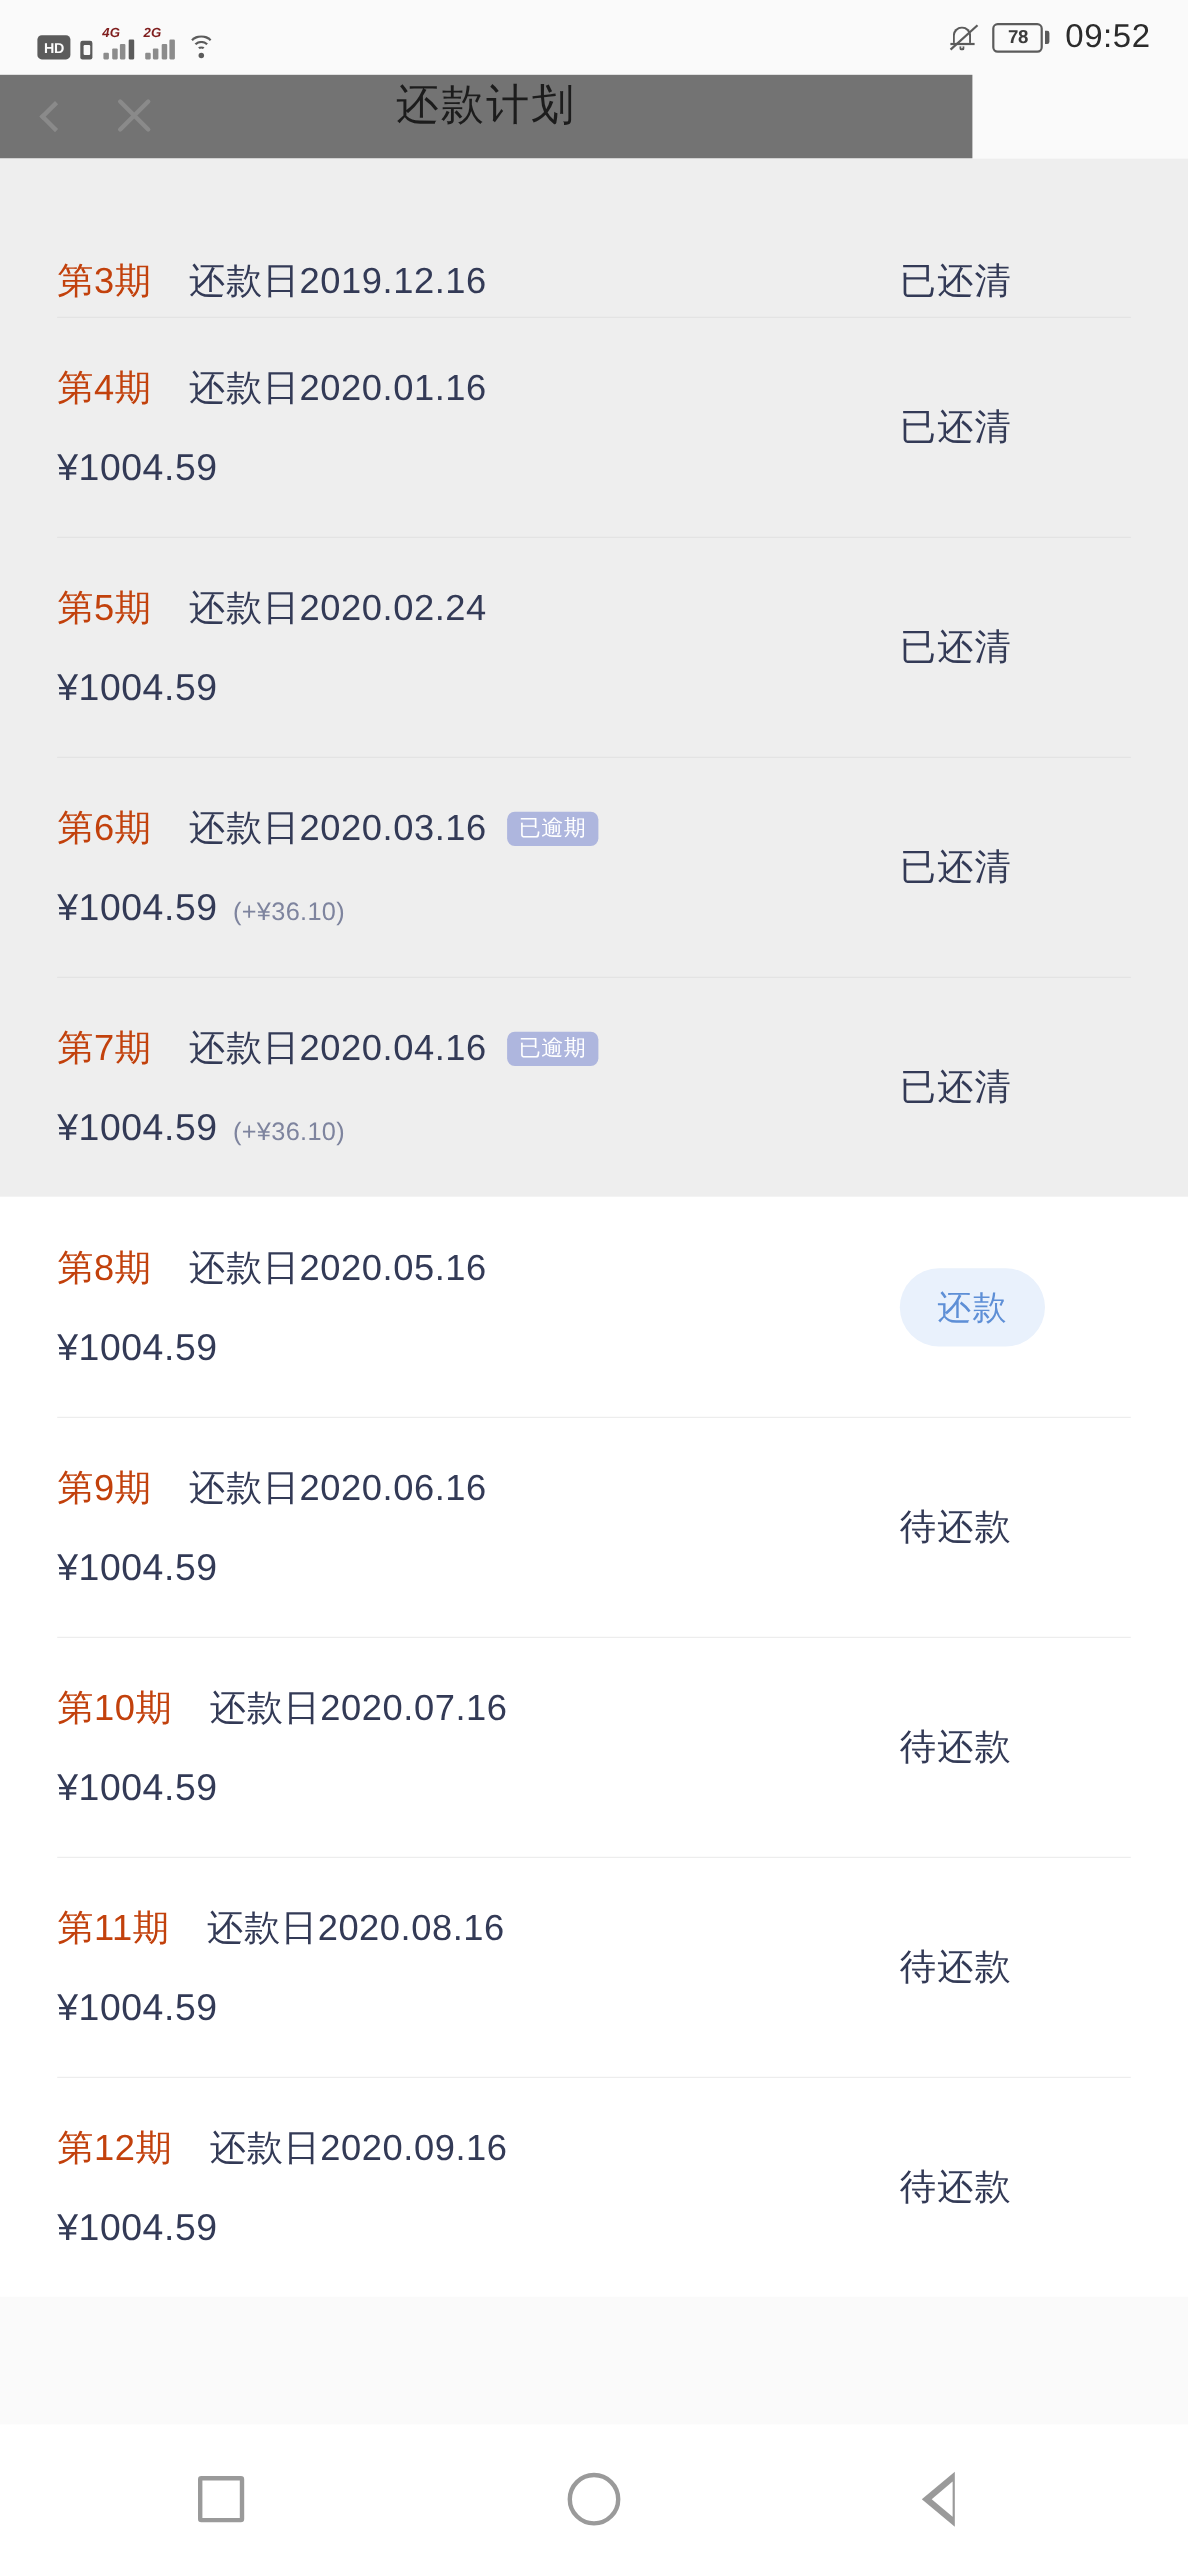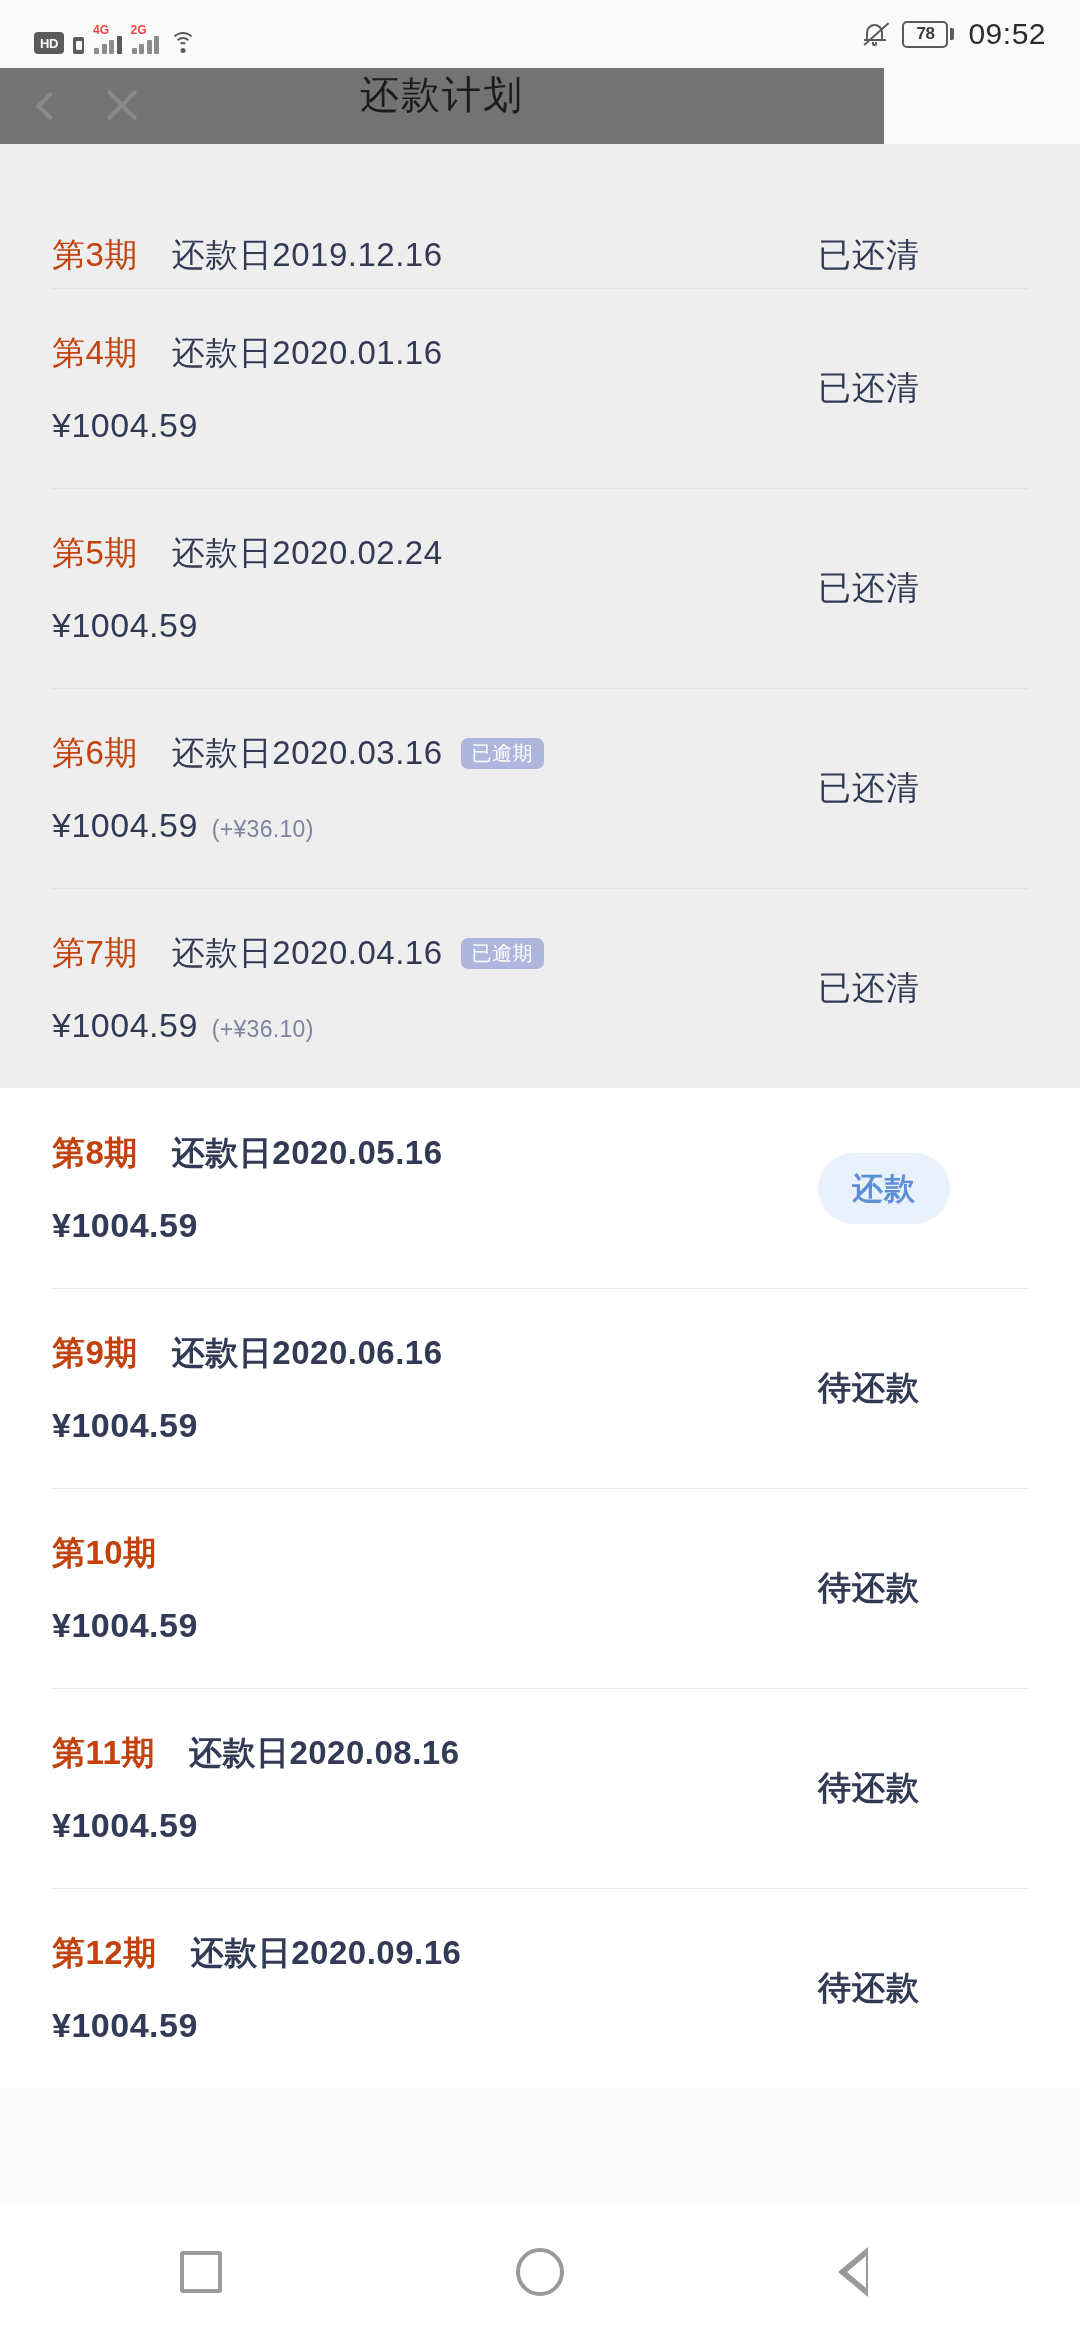--- a/index.html
+++ b/index.html
@@ -31,21 +31,21 @@
     width:11px; height:17px; background:#5b5b5b; border-radius:2px;
     position:relative;
   }
   .sim-dot::after{
     content:""; position:absolute; left:2.5px; top:4px;
     width:6px; height:9px; background:#fafafa; border-radius:1px;
   }
   .sig { position:relative; display:flex; align-items:flex-end; gap:2px; height:26px; }
   .sig .g {
     position:absolute; top:-4px; left:0;
-    font-size:12px; color:#ef4444; font-weight:bold; line-height:1;
+    font-size:12px; color:#7f1d1d; font-weight:bold; line-height:1;font-style:italic;
   }
   .sig .bars { display:flex; align-items:flex-end; gap:2.5px; margin-left:1px; }
   .sig .bars i { display:block; width:5px; background:#8c8c8c; border-radius:1px; }
   .sig .bars i.b1{height:6px;} .sig .bars i.b2{height:10px;}
   .sig .bars i.b3{height:14px;} .sig .bars i.b4{height:18px; background:#5b5b5b;}
   .sig.g2 .bars i.b4{background:#8c8c8c;}
 
   .wifi { width:30px; height:24px; position:relative; }
   .wifi span {
     position:absolute; left:50%; transform:translateX(-50%);
@@ -118,21 +118,21 @@
     width:100%; text-align:center; font-size:39px; color:#1c1c1c;
     font-weight:400; letter-spacing:2px;
   }
 
   
   .list-scroll {
     position:absolute; top:144px; left:0; width:1080px; height:2060px;
     overflow:hidden;
   }
   .section-paid { background:#eeeeee; }
-  .section-due  { background:#ffffff;font-weight:bold; }
+  .section-due  { background:#ffffff; }
 
   .row {
     position:relative; padding:0 52px; display:flex; align-items:center;
     min-height:200px;
   }
   .row.clipped { min-height:144px; align-items:flex-end; padding-bottom:10px; }
   .row + .row::before {
     content:""; position:absolute; top:0; left:52px; right:52px; height:1px;
     background:#e1e1e1;
   }
@@ -357,20 +357,21 @@
             </div>
           </div>
           <div class="row-status">
             <span class="status-text">待还款</span>
           </div>
         </div>
         <div class="row">
           <div class="row-main">
             <div class="row-line1">
               <span class="term">第10期</span>
+              <span class="duedate">还款日2020.07.16</span>
             </div>
             <div class="row-line2">
               <span class="amount">¥1004.59</span>
             </div>
           </div>
           <div class="row-status">
             <span class="status-text">待还款</span>
           </div>
         </div>
         <div class="row">

